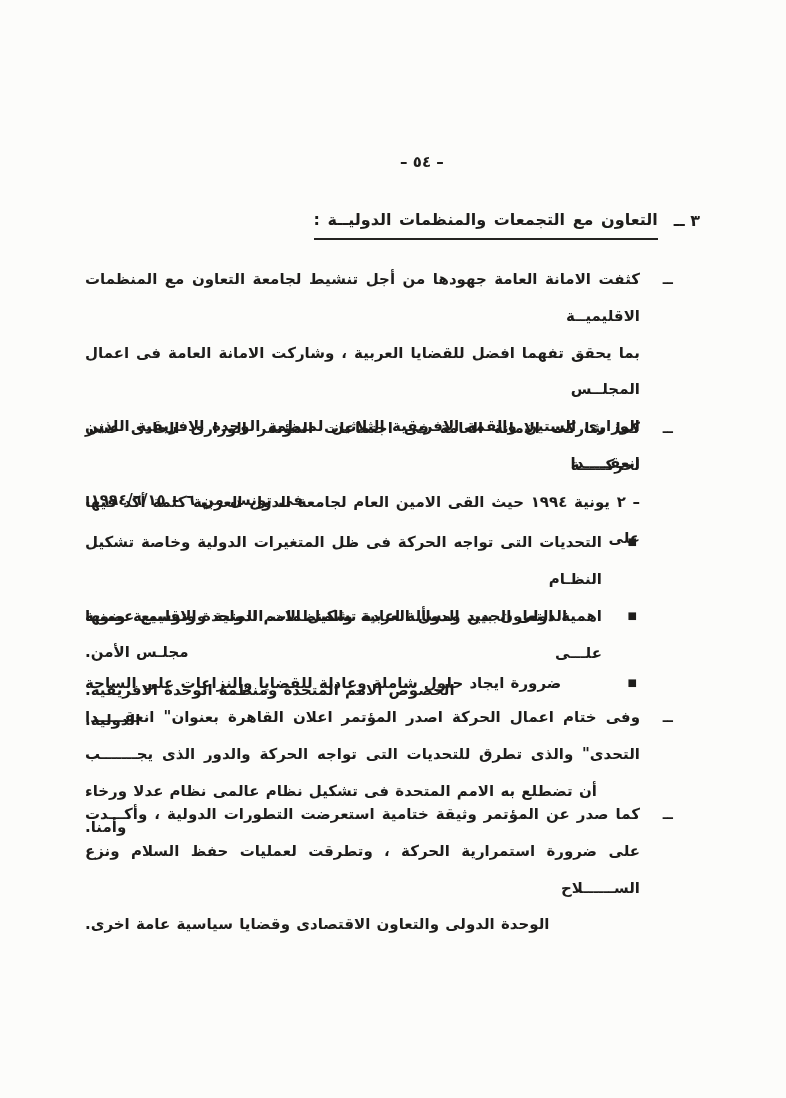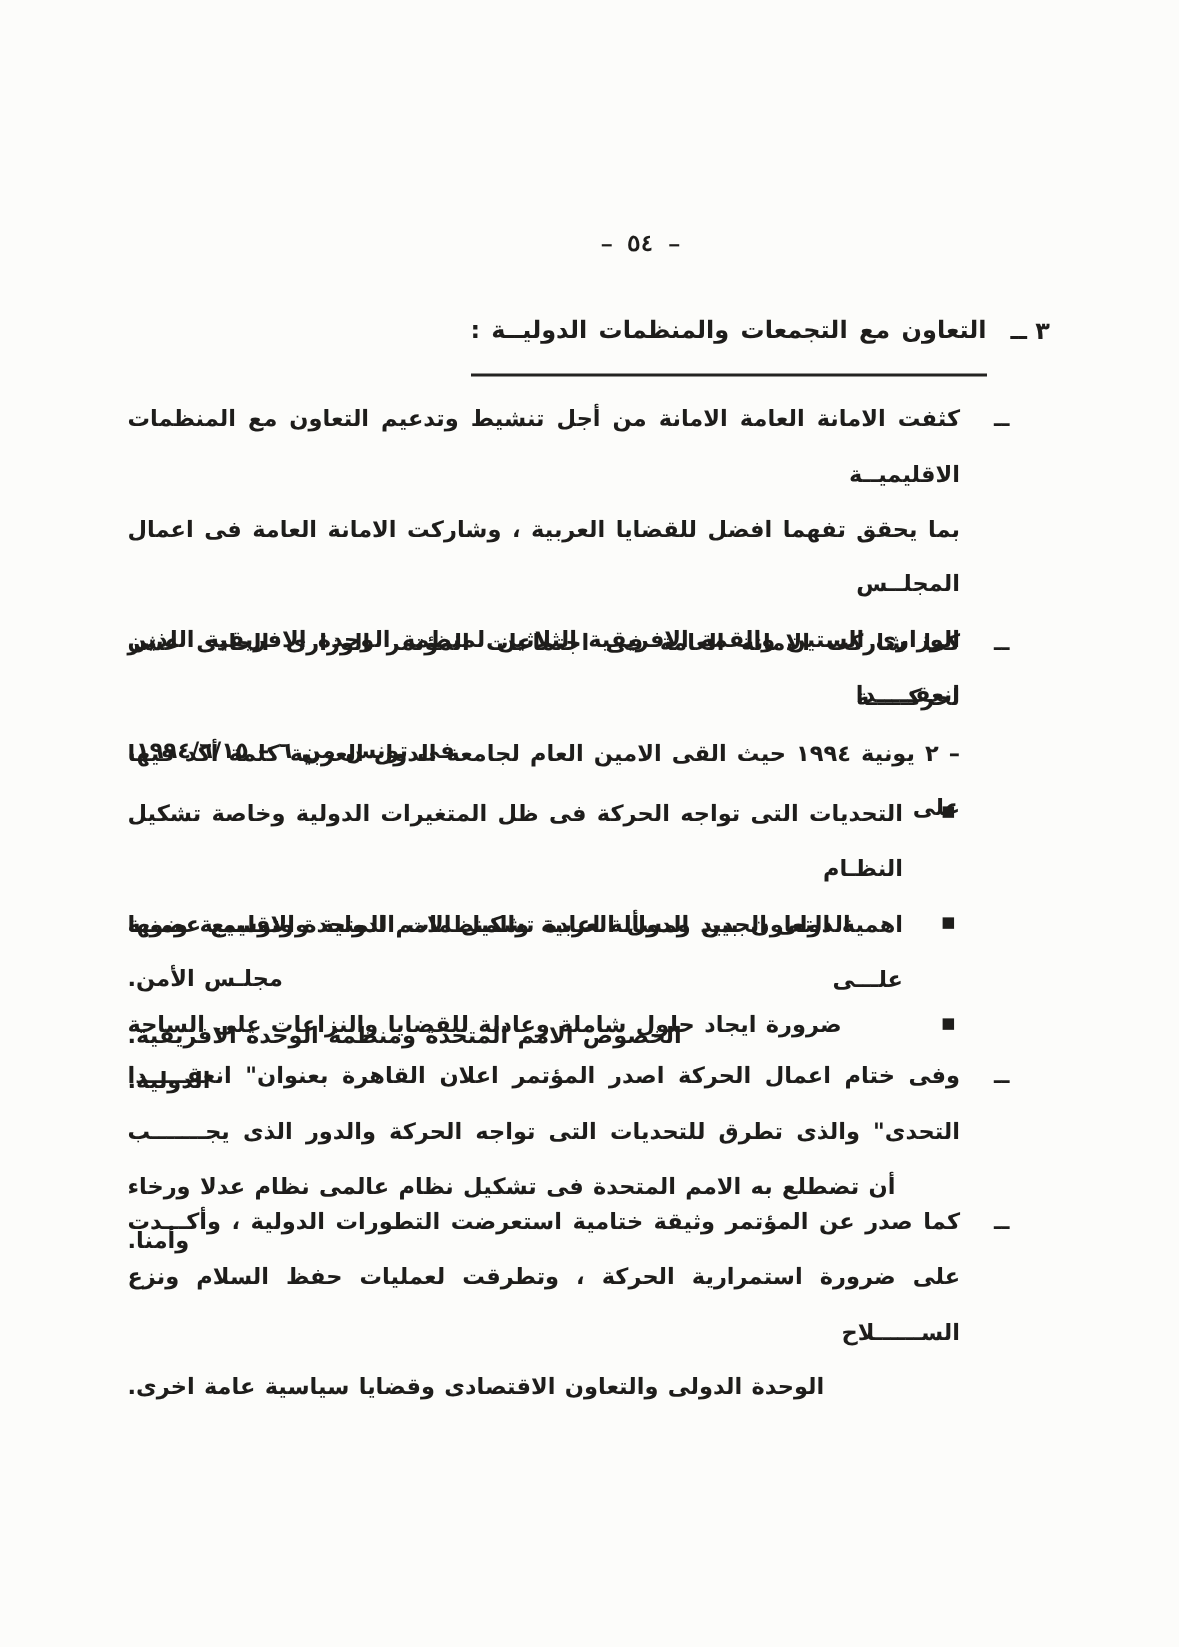--- a/index.html
+++ b/index.html
@@ -10,33 +10,32 @@
     background:#fcfcfa;
     color:#1e1d1b;
     font-family:"DejaVu Sans", sans-serif;
     overflow:hidden;
   }
   .page-number {
     position:absolute; top:153px; left:400px;
     direction:rtl;
     font-size:15px; font-weight:700;
     letter-spacing:0;
-    font-family:Liberation Mono, monospace;
   }
   .heading {
     position:absolute; top:210px; right:86px;
     direction:rtl;
     display:flex; align-items:flex-start; gap:16px;
     font-size:16px; font-weight:700;
     white-space:nowrap;
   }
   .heading .heading-num { padding-top:1px;text-align:right; }
   .heading .heading-title {
     border-bottom:2px solid #242321;
-    padding-bottom:20px;
+    padding-bottom:9px;
     word-spacing:2px;
   }
   .para {
     position:absolute; right:146px; width:555px;
     direction:rtl;
     font-size:15px; font-weight:700;
     word-spacing:1px;
   }
   .line {
     line-height:36.8px;
@@ -72,21 +71,21 @@
 
   <div class="page-number">– ٥٤ –</div>
 
   <div class="heading">
     <span class="heading-num">٣ ــ</span>
     <span class="heading-title">التعاون مع التجمعات والمنظمات الدوليــة :</span>
   </div>
 
   <div class="para p1">
     <span class="marker-dash">ــ</span>
-    <div class="line j">كثفت الامانة العامة الامانة من أجل تنشيط وتدعيم التعاون مع المنظمات الاقليميــة</div>
+    <div class="line j">كثفت الامانة العامة جهودها من أجل تنشيط لجامعة التعاون مع المنظمات الاقليميــة</div>
     <div class="line j">بما يحقق تفهما افضل للقضايا العربية ، وشاركت الامانة العامة فى اعمال المجلــس</div>
     <div class="line j">الوزارى الستين والقمة الافريقية الثلاثين لمنظمة الوحدة الافريقية اللذين انعقـــــدا</div>
     <div class="line">فى تونس من ٦ – ١٩٩٤/٦/١٥.</div>
   </div>
 
   <div class="para p2">
     <span class="marker-dash">ــ</span>
     <div class="line j">كما شاركت الامانة العامة فى اجتماعات المؤتمر الوزارى الحادى عشر لحركـــــة</div>
     <div class="line j">– ٢ يونية ١٩٩٤ حيث القى الامين العام لجامعة الدول العربية كلمة أكد فيها على</div>
   </div>

